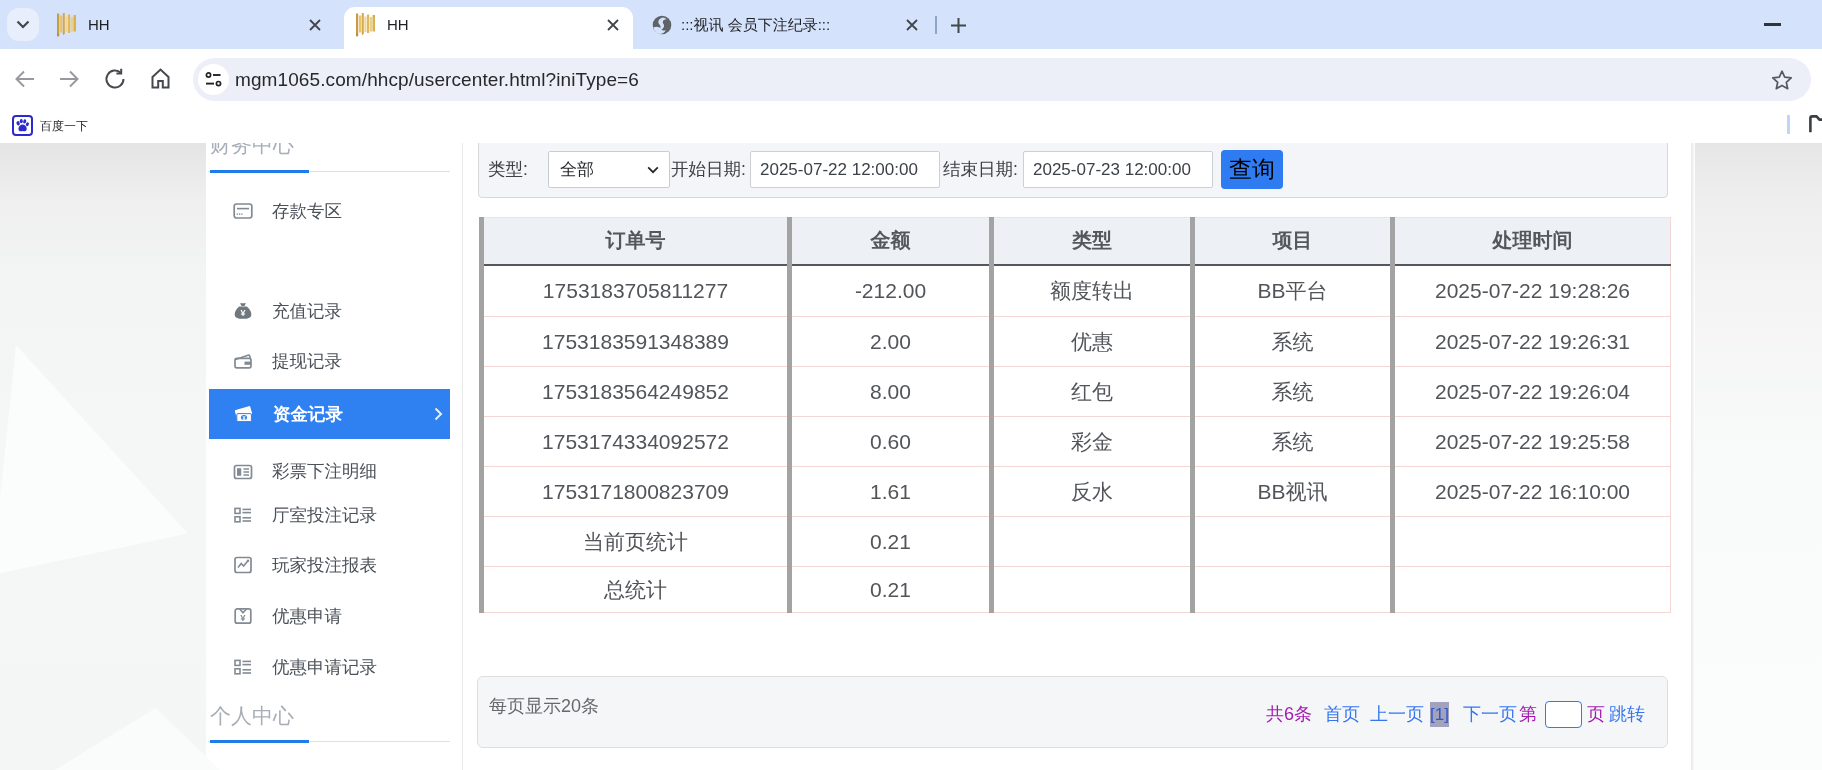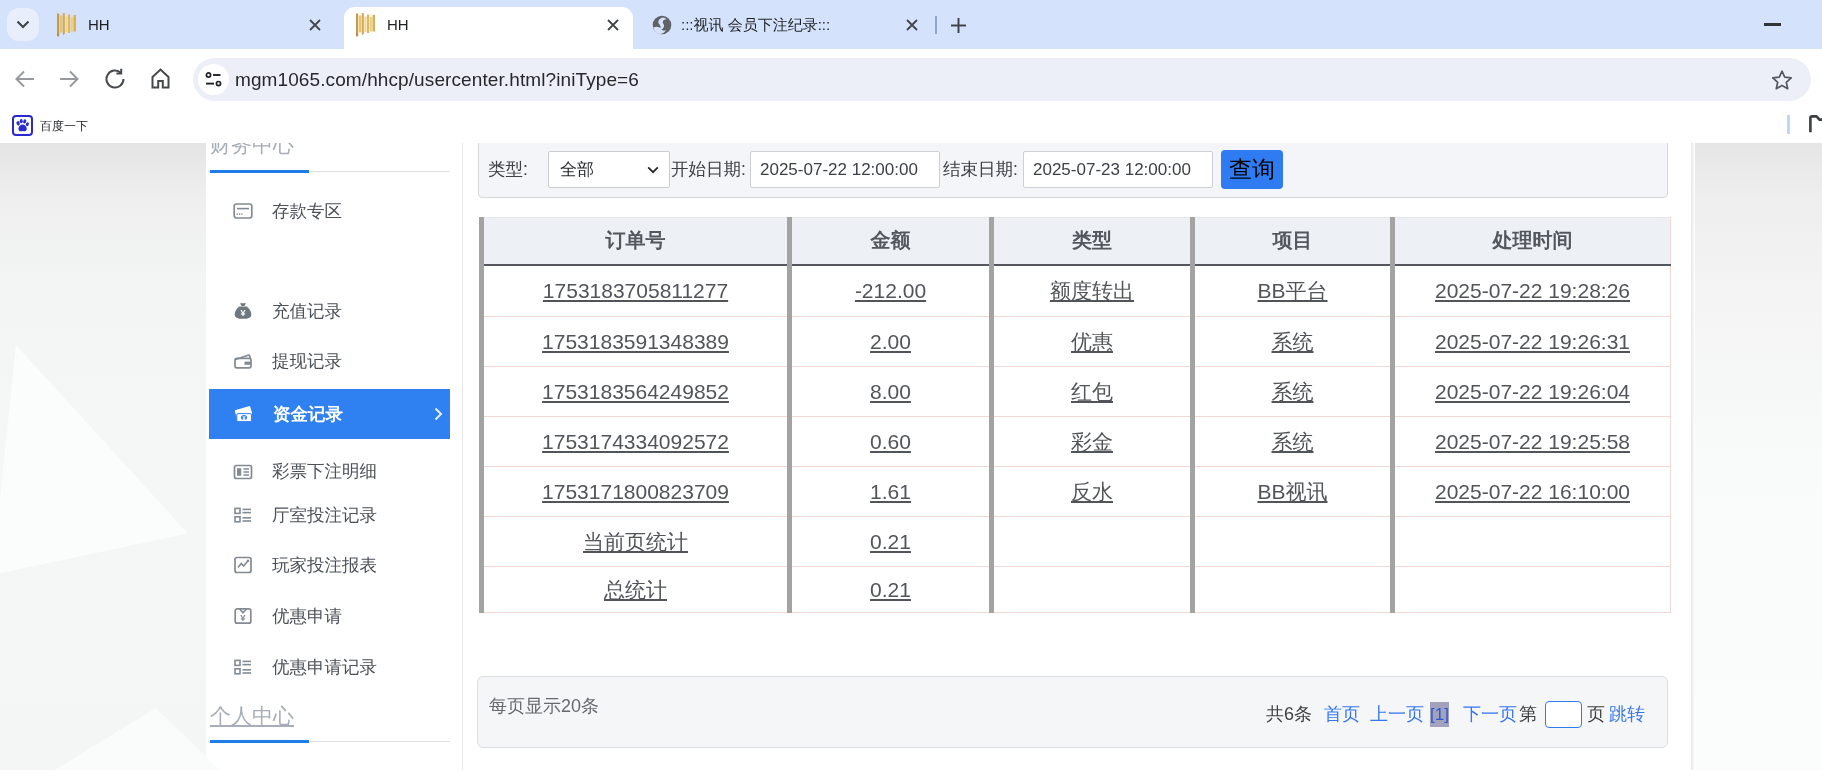--- a/index.html
+++ b/index.html
@@ -45,28 +45,28 @@
     font-size:17px; color:#3c4147; line-height:35px; padding-left:9px; }
   #qbtn { left:1221px; top:7px; width:62px; height:39px; background:#2e7bf2; border-radius:4px;
     color:#000000; font-size:23px; text-align:center; line-height:39px; }
   
   #tbl { left:479px; top:74px; width:1189px; }
   table { border-collapse:collapse; width:1189px; table-layout:fixed; }
   th { background:#edf0f4; border-top:1px solid #e3e6eb; border-bottom:2px solid #54585e;
        font-size:20px; color:#53585f; font-weight:bold; height:47px; }
   td { font-size:21px; color:#515459; text-align:center; height:50px; }
   th, td { border-left:5px solid #a3a3a3; border-right:1px solid #f3d7d5; }
-  tr.datarow td { border-bottom:1px solid #f3d7d5;text-decoration:underline; }
+  tr.datarow td { border-bottom:1px solid #f3d7d5; }
   tr.r1 td { height:52px; }
   tr.rlast td { height:46px; }
   
   #pager { left:477px; top:533px; width:1191px; height:72px; background:#f5f6f8; border:1px solid #dedede; border-radius:6px; }
   .pg { top:557px; height:28px; line-height:28px; font-size:18px; }
   .pblue { color:#3576f0; }
-  .pdark { color:#404040; }
+  .pdark { color:#a21caf; }
 </style>
 </head>
 <body>
 <div id="stage">
 
   <div id="page" class="abs">
     <div id="bgleft" class="abs"></div>
     <div id="bgright" class="abs"></div>
     <div class="abs" style="left:-10px; top:202px; width:200px; height:230px; background:#fbfcfc; clip-path:polygon(13% 0%, 99% 82%, 1% 100%);"></div>
     <div class="abs" style="left:55px; top:565px; width:165px; height:62px; background:#fafbfb; clip-path:polygon(61% 0%, 0% 100%, 100% 100%);"></div>
@@ -161,21 +161,21 @@
           <rect x="2" y="3.4" width="5" height="5" fill="none" stroke="#828a93" stroke-width="1.6"></rect>
           <rect x="2" y="11.8" width="5" height="5" fill="none" stroke="#828a93" stroke-width="1.6"></rect>
           <line x1="9.5" y1="4.4" x2="18" y2="4.4" stroke="#828a93" stroke-width="1.6"></line>
           <line x1="9.5" y1="7.6" x2="18" y2="7.6" stroke="#828a93" stroke-width="1.6"></line>
           <line x1="9.5" y1="12.8" x2="18" y2="12.8" stroke="#828a93" stroke-width="1.6"></line>
           <line x1="9.5" y1="16" x2="18" y2="16" stroke="#828a93" stroke-width="1.6"></line>
         </svg>
       <div class="mtxt">优惠申请记录</div>
     </div>
 
-    <div class="abs sechead" style="left:210px; top:559px;text-decoration:underline;">个人中心</div>
+    <div class="abs sechead" style="left:210px; top:559px;">个人中心</div>
     <div class="abs sline" style="left:208px; top:598px; width:242px;"></div>
     <div class="abs sline-blue" style="left:210px; top:597px; width:99px;"></div>
 
     <div id="filterbox" class="abs"></div>
     <div class="abs flabel" style="left:488px;">类型:</div>
     <div id="fselect" class="abs">
       <div style="position:absolute;left:11px;top:0;height:35px;line-height:35px;font-size:17px;color:#26282c;">全部</div>
       <svg style="position:absolute;right:10px;top:14px;" width="12" height="8" viewBox="0 0 12 8">
           <path d="M1.2 1.3 L6 6.2 L10.8 1.3" fill="none" stroke="#232528" stroke-width="1.7"></path>
         </svg>

